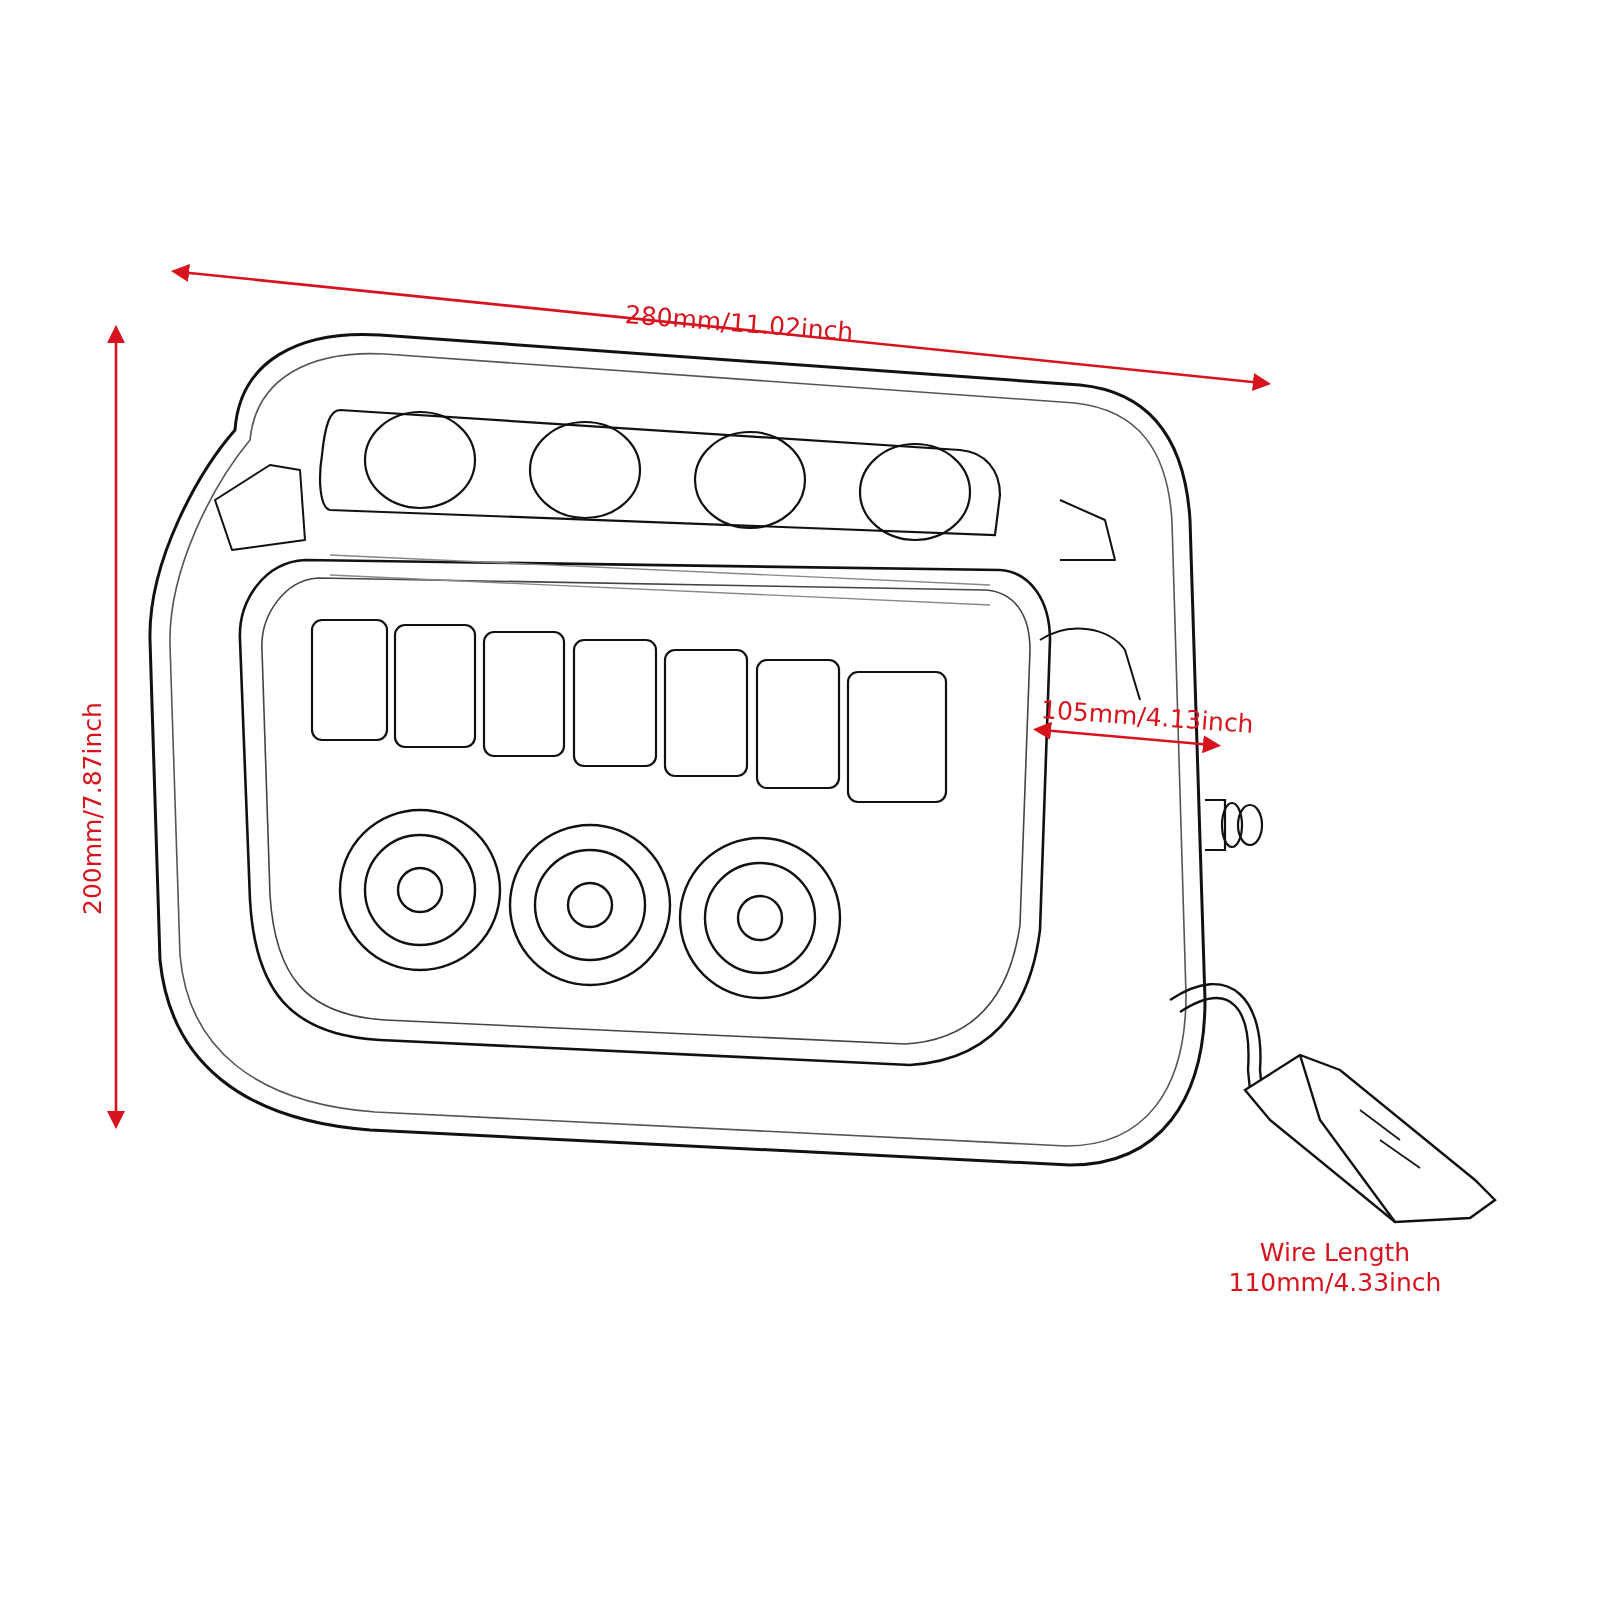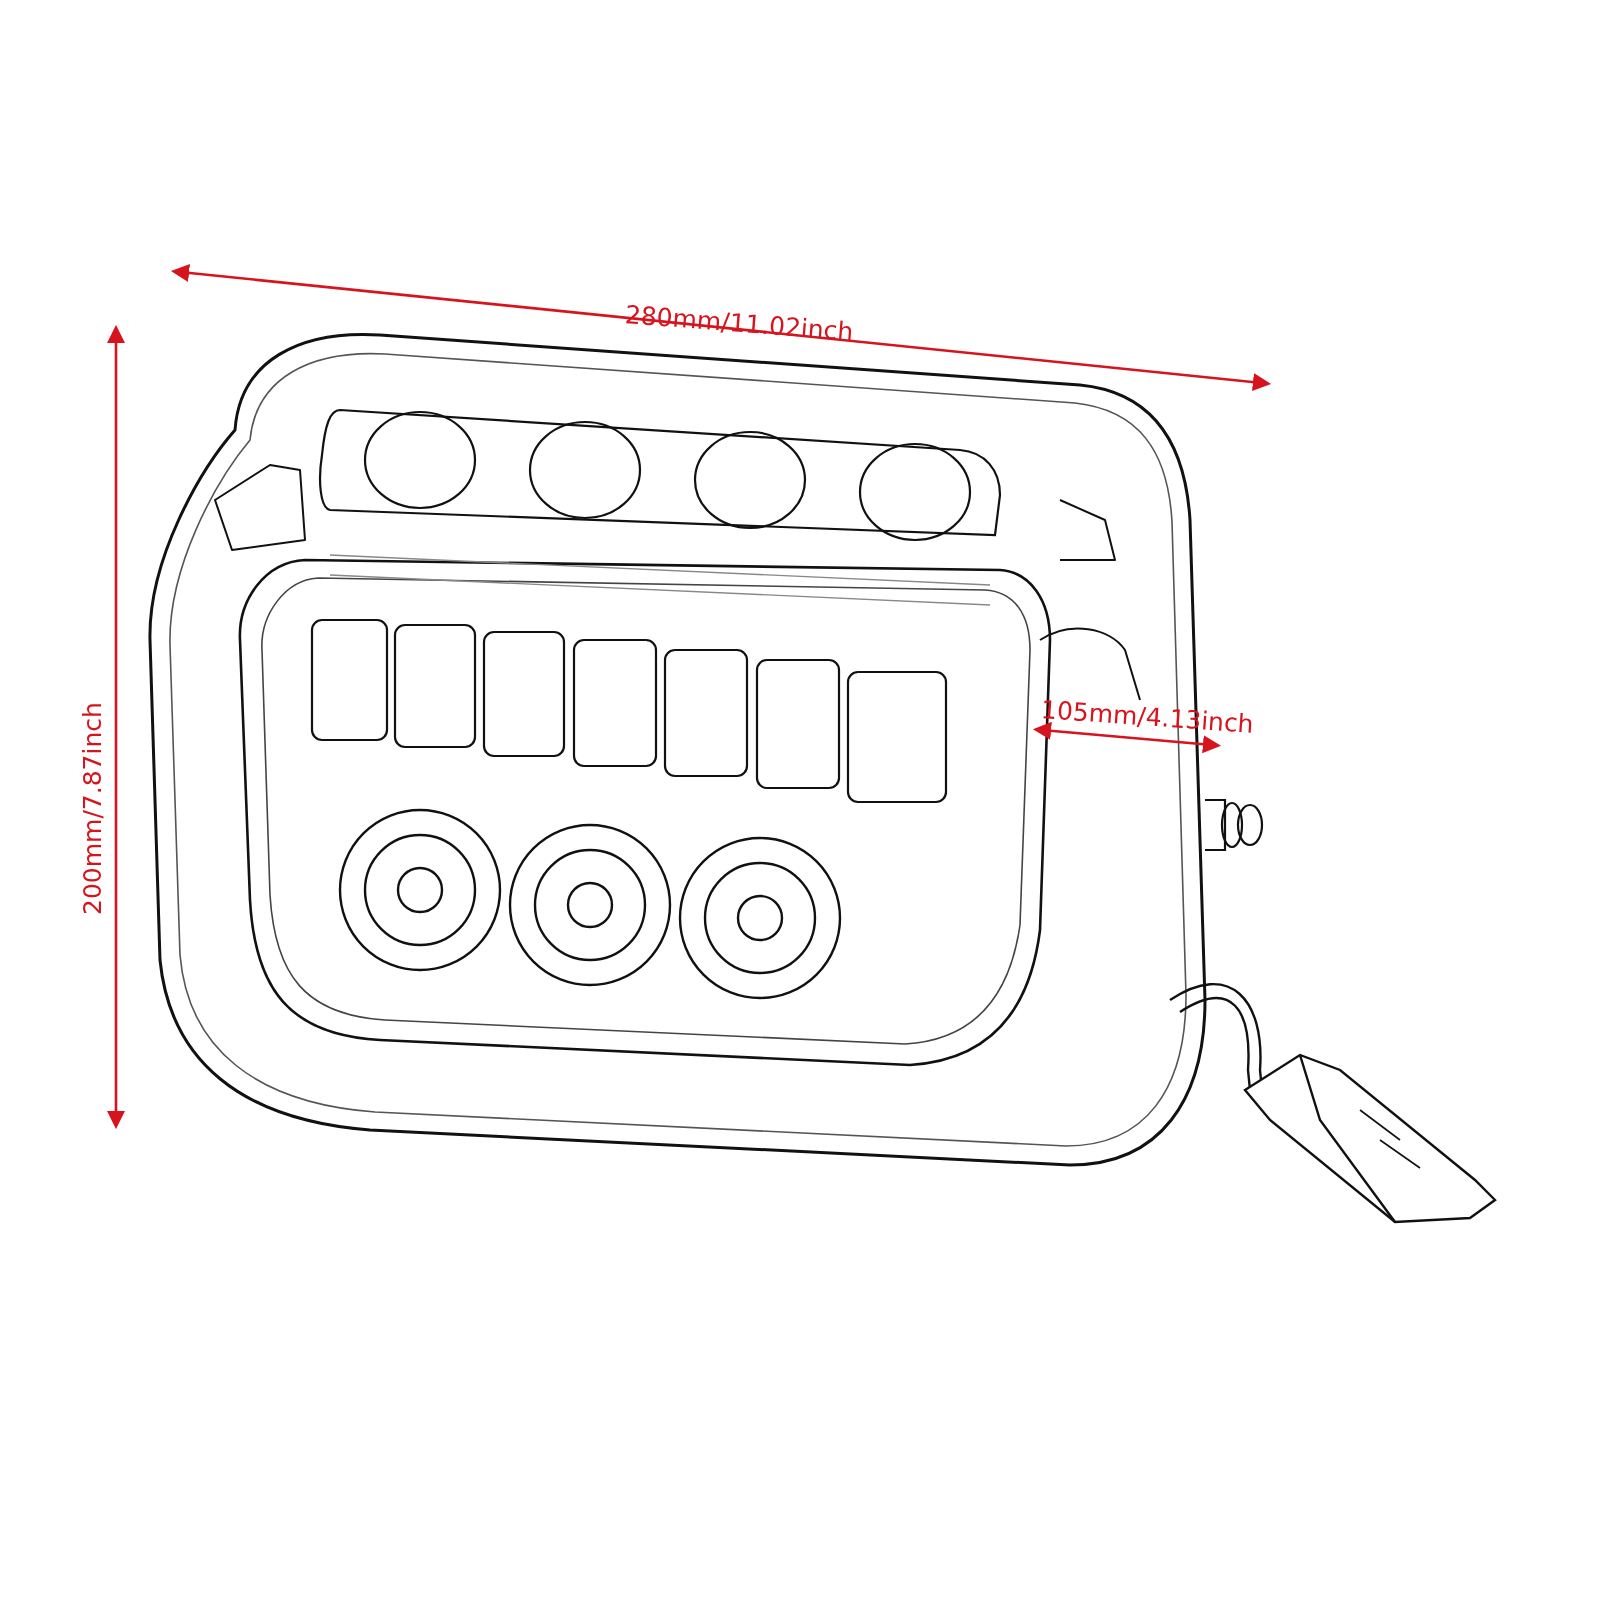--- a/index.html
+++ b/index.html
@@ -91,13 +91,17 @@
       <line x1="180" y1="272" x2="1262" y2="383" marker-start="url(#arrow)" marker-end="url(#arrow)"></line>
       <line x1="116" y1="334" x2="116" y2="1120" marker-start="url(#arrow)" marker-end="url(#arrow)"></line>
       <line x1="1042" y1="730" x2="1212" y2="745" marker-start="url(#arrow)" marker-end="url(#arrow)"></line>
     </g>
   </svg>
 
   <div class="dim-label label-width">280mm/11.02inch</div>
   <div class="dim-label label-height">200mm/7.87inch</div>
   <div class="dim-label label-depth">105mm/4.13inch</div>
 
+  <div class="wire-block">
+    <span>Wire Length</span>
+    <span>110mm/4.33inch</span>
+  </div>
 </div>
 
 </body></html>

